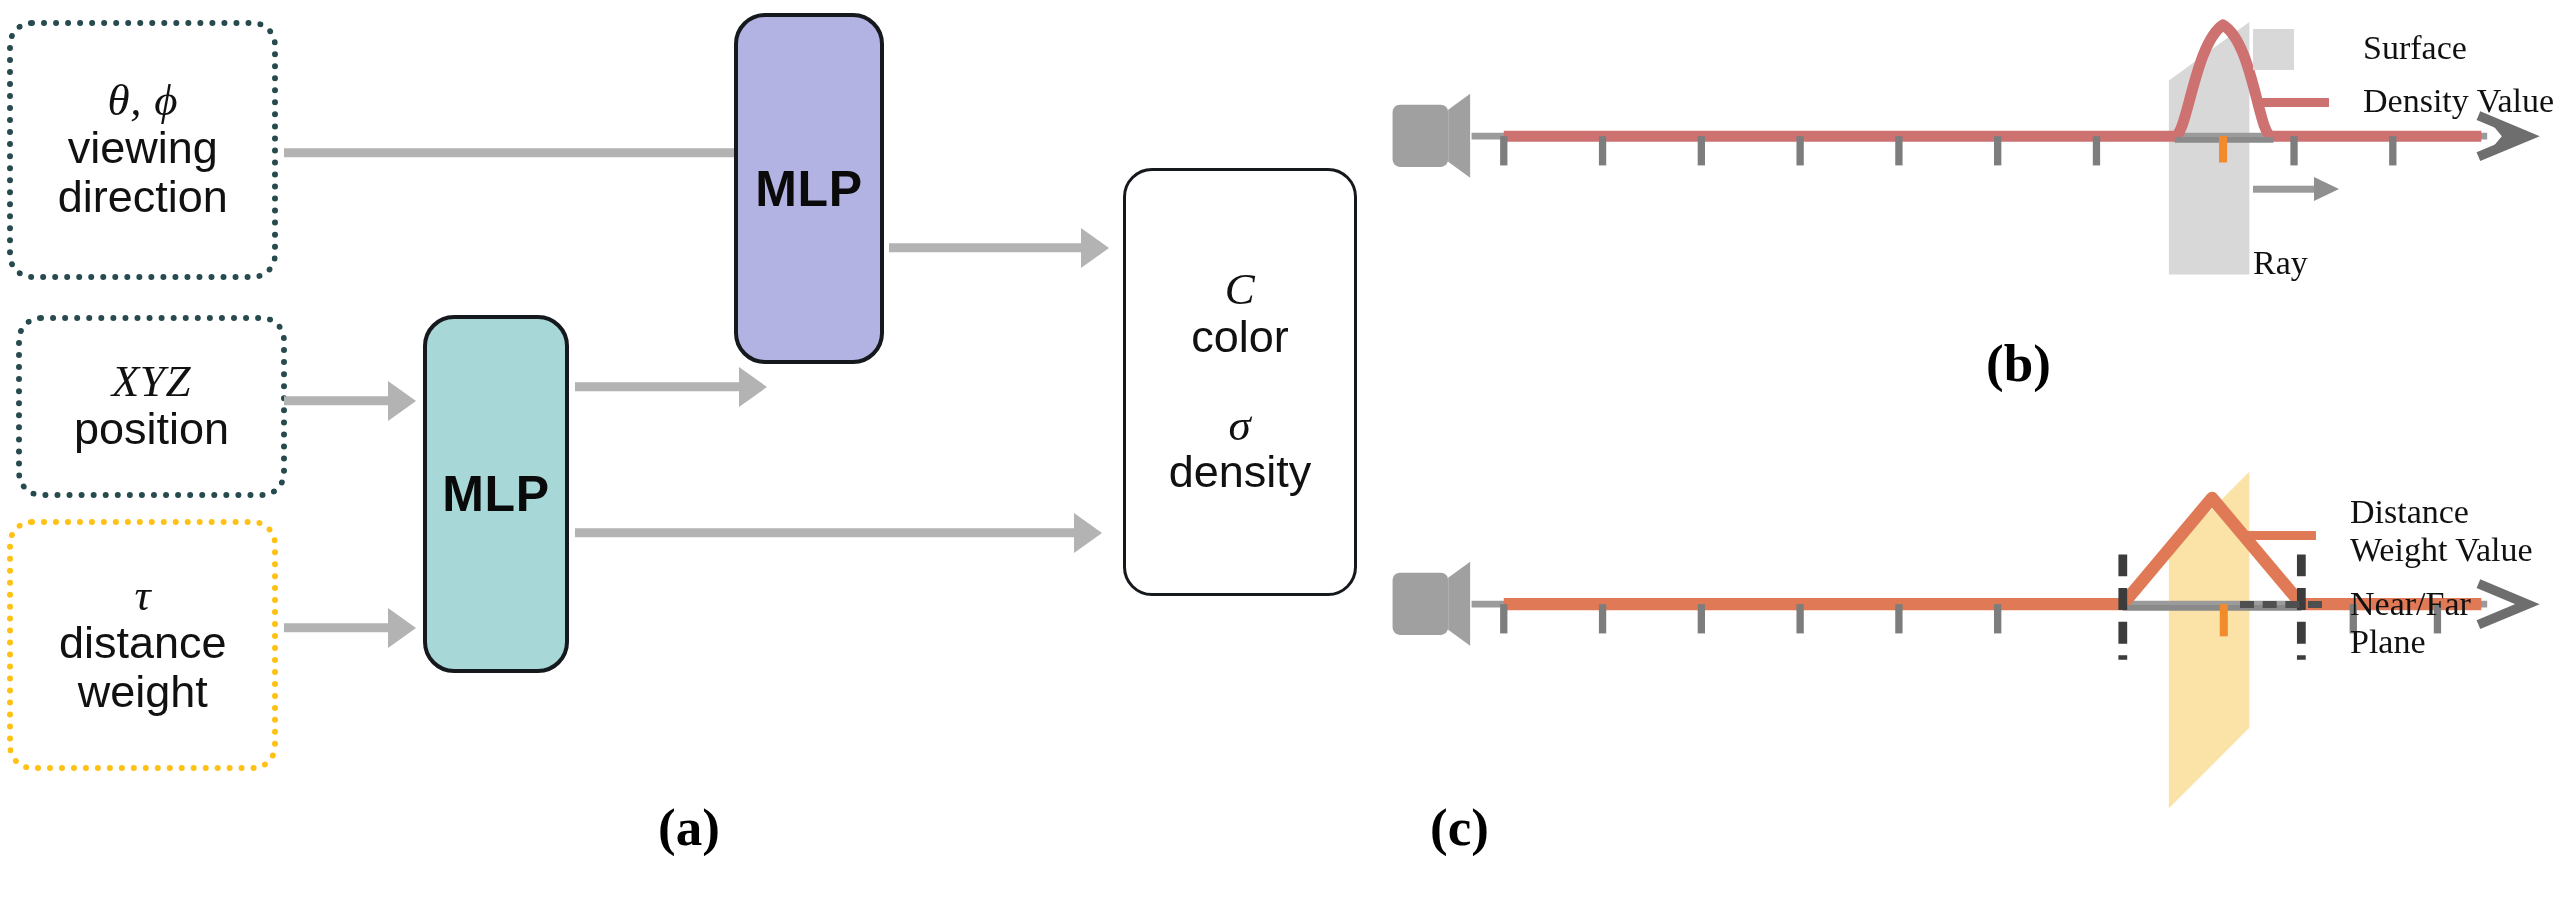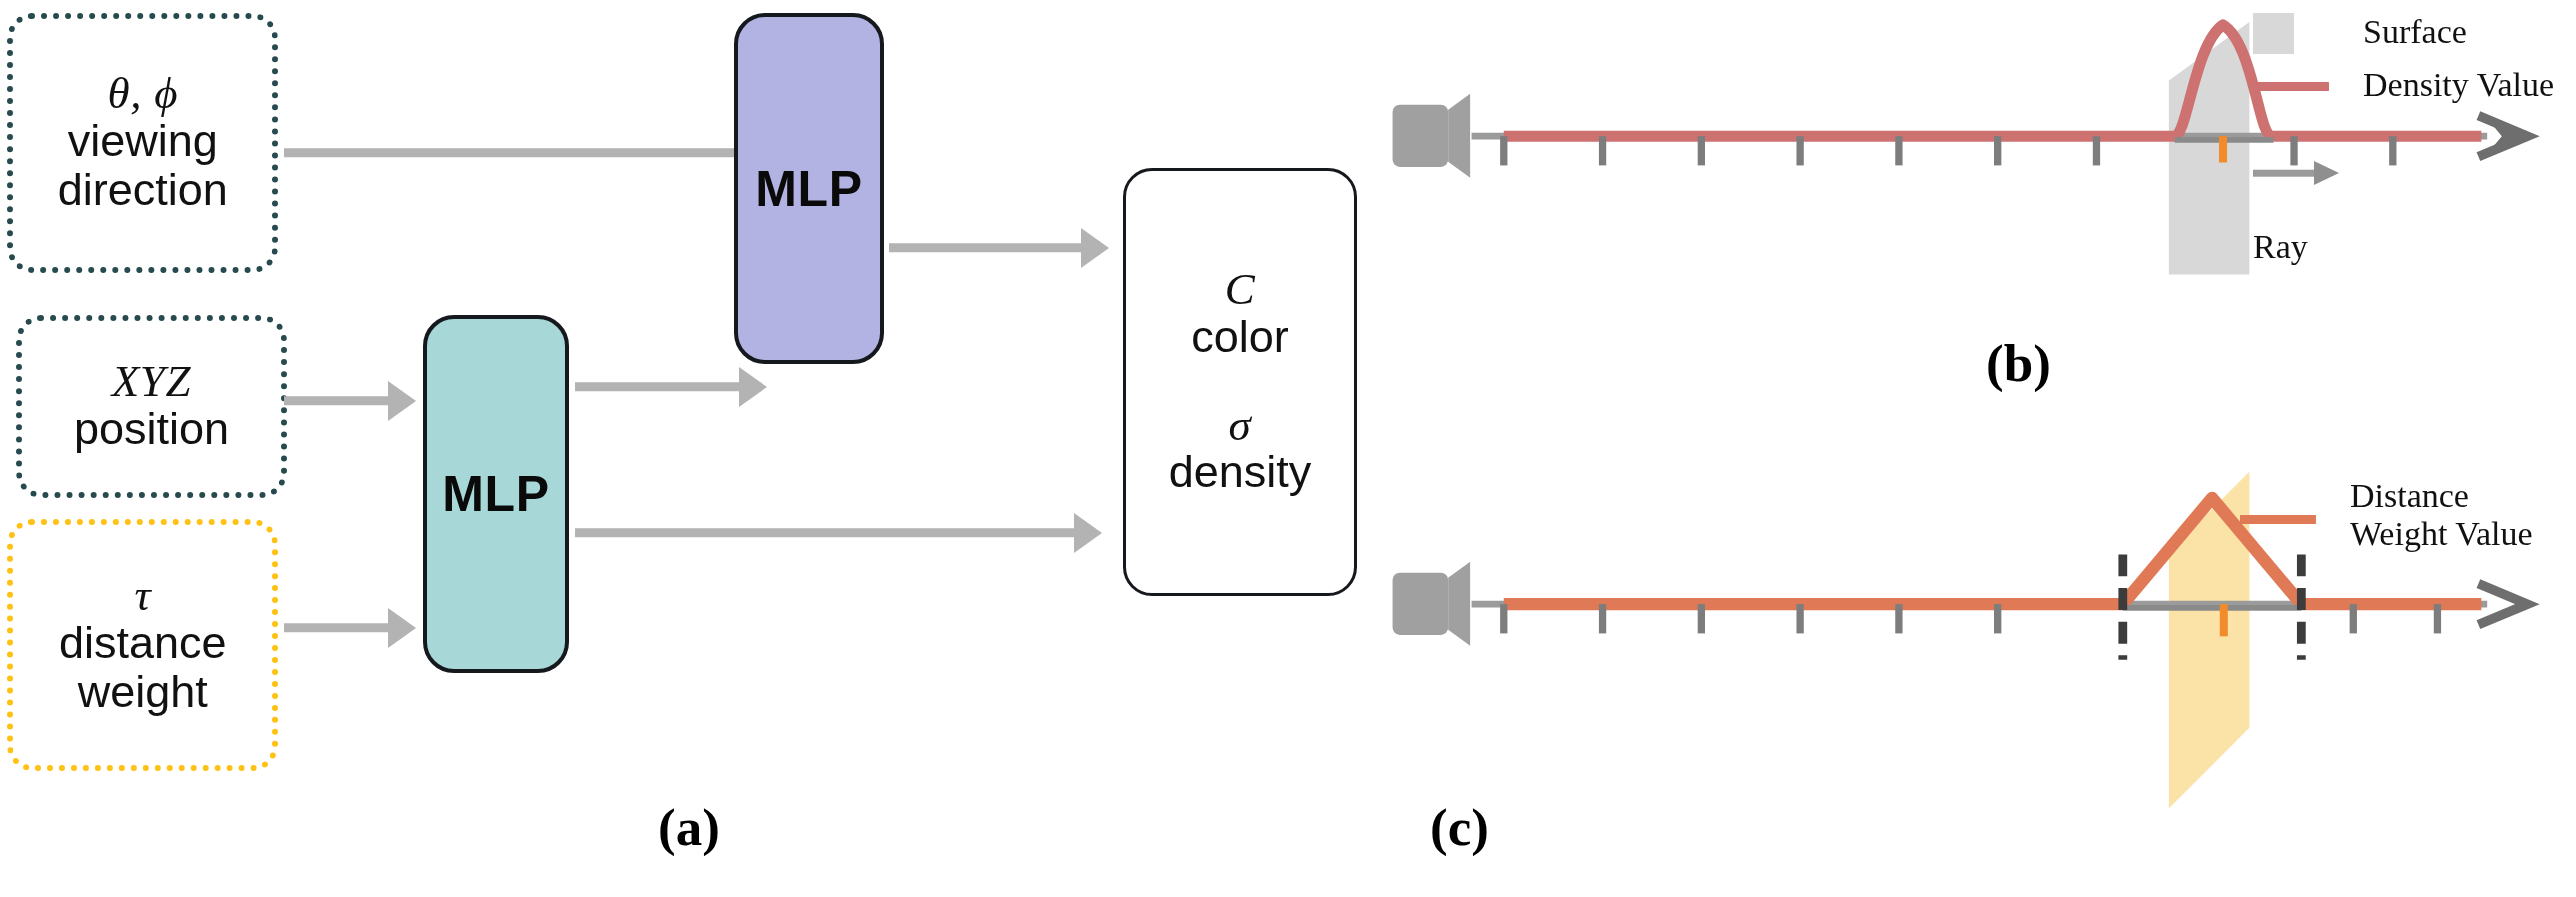--- a/index.html
+++ b/index.html
@@ -102,21 +102,21 @@
   
   .panel-label {
     position: absolute;
     font-family: "Liberation Serif", serif;
     font-weight: bold;
     font-size: 53px;
     color: #000;
   }
 
   
-  .legend { position: absolute; }
+  .legend { position: absolute; margin-top: 16px; }
   .legend-row {
     display: flex;
     align-items: flex-start;
     margin-bottom: 10.2px;
   }
   .legend-key {
     width: 110px;
     flex: 0 0 110px;
     display: flex;
     align-items: center;
@@ -152,21 +152,21 @@
     border-left: 25px solid #8f8f8f;
   }
 
   
   .ray-stage { position: absolute; }
   .ray-svg { display: block; }
 </style>
 </head>
 <body>
 
-<div class="in-box teal" style="left:7.3px; top:13px; width:271px; height:260px;">
+<div class="in-box teal" style="left:7.3px; top:20px; width:271px; height:260px;">
   <div class="sym">θ, ϕ</div>
   <div class="lbl">viewing</div>
   <div class="lbl">direction</div>
 </div>
 
 <div class="in-box teal" style="left:16px; top:315px; width:271px; height:183px;">
   <div class="sym">XYZ</div>
   <div class="lbl">position</div>
 </div>
 
@@ -328,16 +328,23 @@
 </div>
 
 <div class="legend" style="left:2240px; top:468px; width:336px;">
   <div class="legend-row" style="margin-top:8.8px;">
     <div class="legend-key" style="align-items:flex-end; height:82px;">
       <div class="solidline" style="background:#e07a56; margin-bottom:35px;"></div>
     </div>
     <div class="legend-text">Distance
 Weight Value</div>
   </div>
+  <div class="legend-row" style="margin-top:8.8px;">
+    <div class="legend-key" style="align-items:flex-start; height:82px;">
+      <div class="dashline" style="margin-top:16px;"></div>
+    </div>
+    <div class="legend-text">Near/Far
+Plane</div>
+  </div>
 </div>
 
 <div class="panel-label" style="left:1430px; top:797px;">(c)</div>
 
 
 </body></html>

